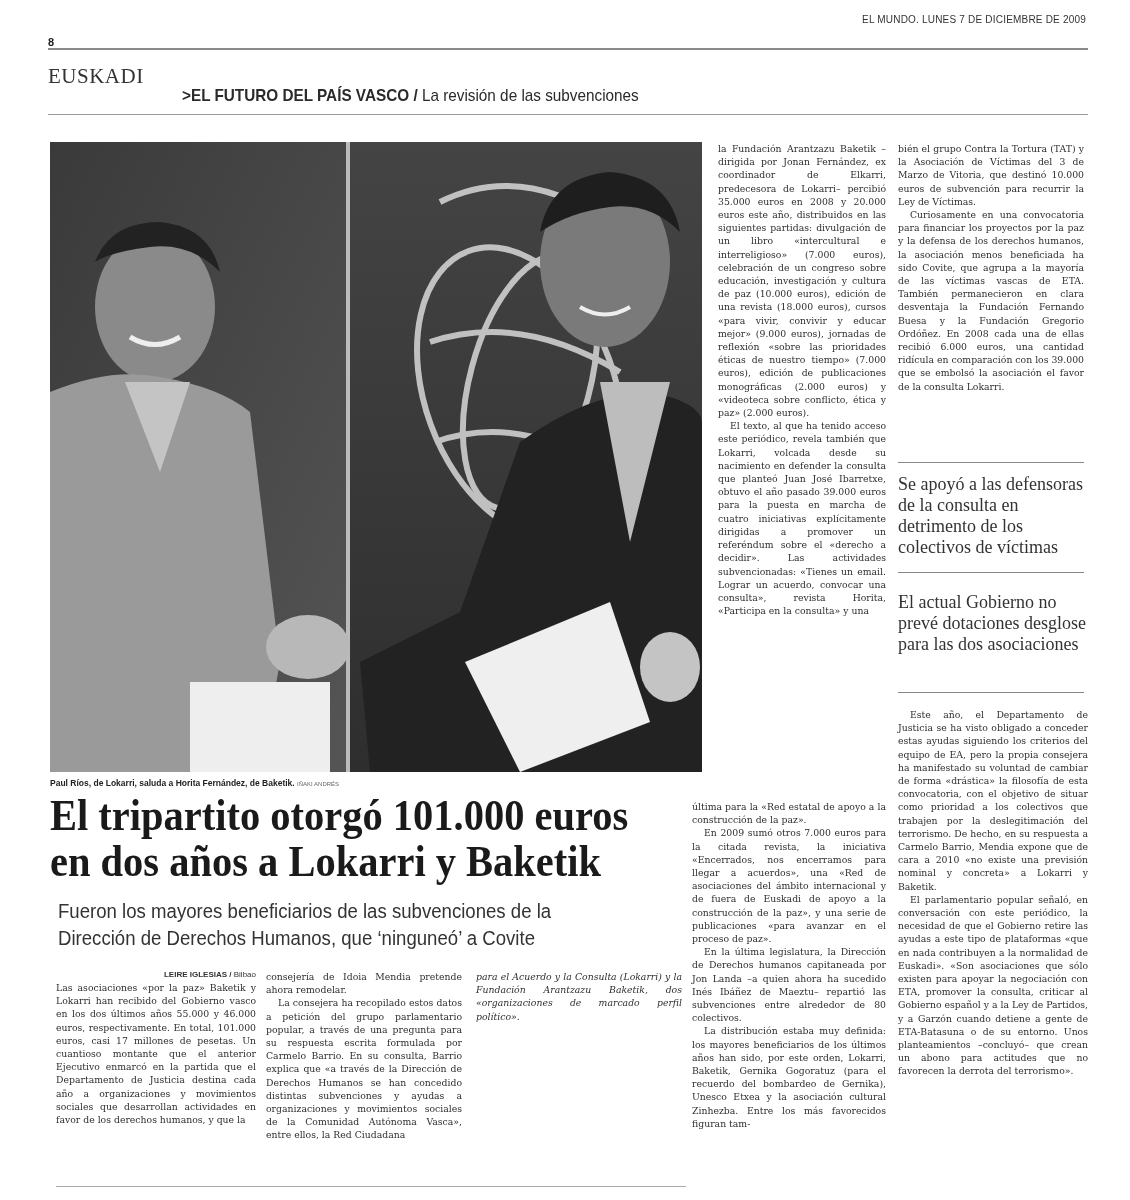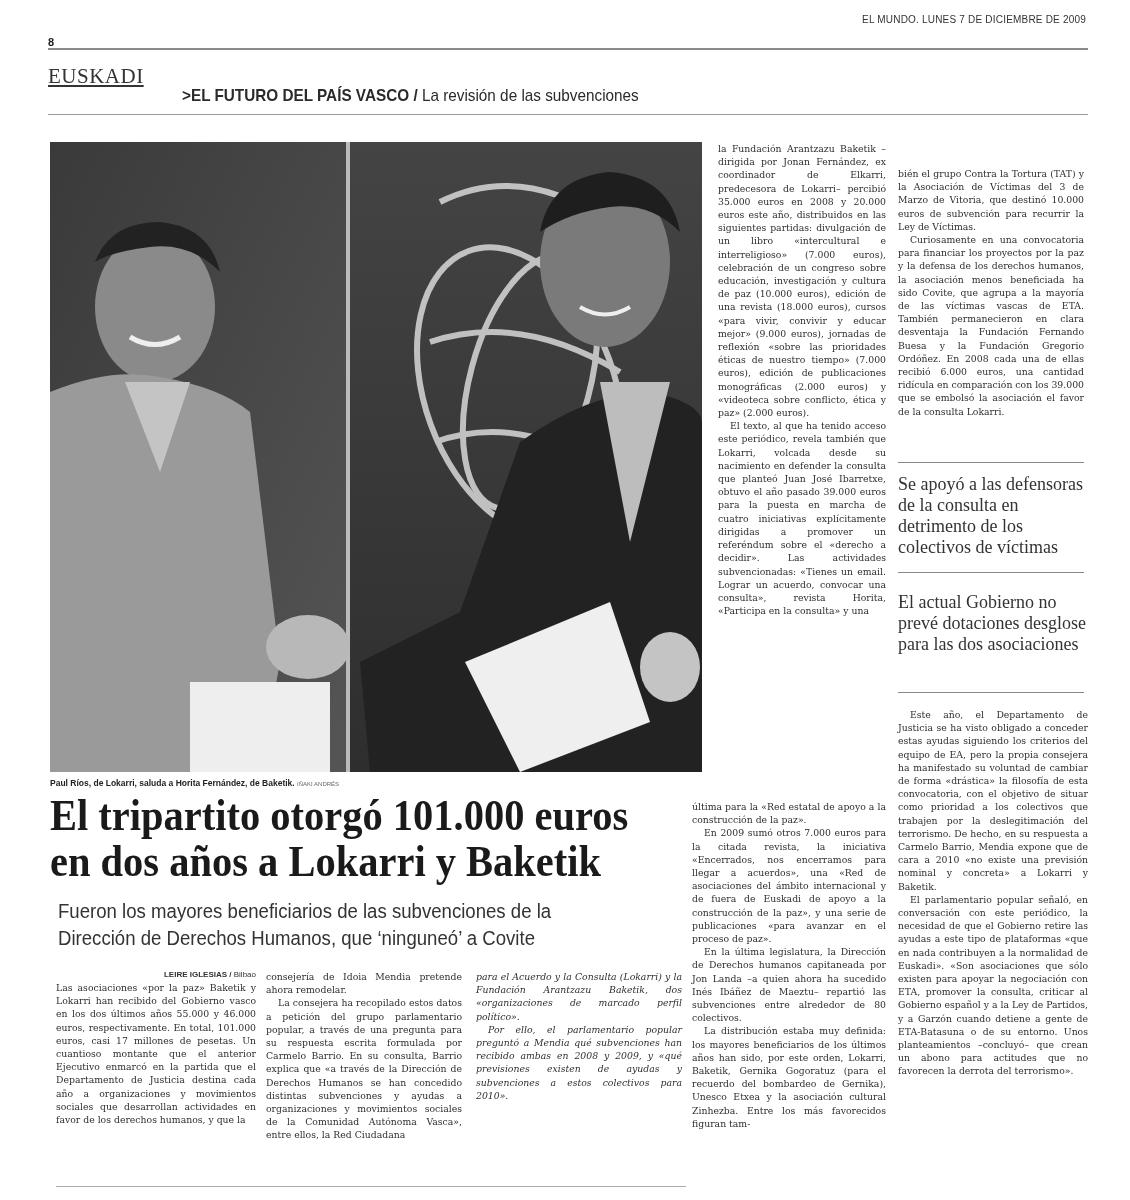--- a/index.html
+++ b/index.html
@@ -1,21 +1,21 @@
 <!DOCTYPE html>
 <html><head>
 <meta charset="utf-8">
 <style>
   html, body { margin:0; padding:0; background:#ffffff; }
   body { width:1130px; height:1200px; position:relative; overflow:hidden; color:#2a2a2a; font-family:"DejaVu Serif", serif; }
   .abs { position:absolute; }
   .page-num { left:48px; top:36px; font:bold 11px "Liberation Sans", sans-serif; color:#222; }
   .masthead-date { right:44px; top:14px; font:10px "Liberation Sans", sans-serif; color:#333; letter-spacing:0.2px; }
   .rule { background:#8a8a8a; height:2px; }
-  .section { left:48px; top:64px; font:21px "Liberation Serif", serif; color:#333; letter-spacing:0.5px;text-decoration:underline; }
+  .section { left:48px; top:64px; font:21px "Liberation Serif", serif; color:#333; letter-spacing:0.5px; }
   .kicker { left:182px; top:86px; font:bold 17px "Liberation Sans", sans-serif; color:#2a2a2a; transform:scaleX(0.9); transform-origin:left top; white-space:nowrap; }
   .kicker .light { font-weight:normal; }
   .photo { left:50px; top:142px; width:652px; height:630px; background:#4a4a4a; overflow:hidden; }
   .caption { left:50px; top:778px; font:bold 8.5px "Liberation Sans", sans-serif; color:#222; white-space:nowrap; }
   .caption .credit { font-weight:normal; font-size:6px; color:#666; }
   .headline { left:50px; top:793px; width:640px; font:bold 44px "Liberation Serif", serif; line-height:46px; color:#1a1a1a; transform:scaleX(0.92); transform-origin:left top; white-space:nowrap; }
   .subhead { left:58px; top:898px; width:640px; font:20px "Liberation Sans", sans-serif; line-height:27px; color:#333; transform:scaleX(0.93); transform-origin:left top; white-space:nowrap; }
   .col { font:9.3px "DejaVu Serif", serif; line-height:13.2px; color:#2e2e2e; text-align:justify; hyphens:auto; }
   .col p { margin:0; text-indent:12px; }
   .col p.noindent { text-indent:0; }
@@ -97,36 +97,35 @@
   <p class="noindent">Las asociaciones «por la paz» Baketik y Lokarri han recibido del Gobierno vasco en los dos últimos años 55.000 y 46.000 euros, respectivamente. En total, 101.000 euros, casi 17 millones de pesetas. Un cuantioso montante que el anterior Ejecutivo enmarcó en la partida que el Departamento de Justicia destina cada año a organizaciones y movimientos sociales que desarrollan actividades en favor de los derechos humanos, y que la</p>
 </div>
 
 <div class="abs col" style="left:266px; top:970px; width:196px;">
   <p class="noindent">consejería de Idoia Mendia pretende ahora remodelar.</p>
   <p>La consejera ha recopilado estos datos a petición del grupo parlamentario popular, a través de una pregunta para su respuesta escrita formulada por Carmelo Barrio. En su consulta, Barrio explica que «a través de la Dirección de Derechos Humanos se han concedido distintas subvenciones y ayudas a organizaciones y movimientos sociales de la Comunidad Autónoma Vasca», entre ellos, la Red Ciudadana</p>
 </div>
 
 <div class="abs col" style="left:476px; top:970px; width:206px;font-style:italic;">
   <p class="noindent">para el Acuerdo y la Consulta (Lokarri) y la Fundación Arantzazu Baketik, dos «organizaciones de marcado perfil político».</p>
-  <p>Por ello, el parlamentario popular preguntó a Mendia qué subvenciones han recibido ambas en 2008 y 2009, y «qué previsiones existen de ayudas y subvenciones a estos colectivos para 2010».</p>
 </div>
 <div class="abs rule" style="left:56px; top:1186px; width:630px; height:1px; background:#aaa;"></div>
 
 <div class="abs col" style="left:718px; top:142px; width:168px;">
   <p class="noindent">la Fundación Arantzazu Baketik –dirigida por Jonan Fernández, ex coordinador de Elkarri, predecesora de Lokarri– percibió 35.000 euros en 2008 y 20.000 euros este año, distribuidos en las siguientes partidas: divulgación de un libro «intercultural e interreligioso» (7.000 euros), celebración de un congreso sobre educación, investigación y cultura de paz (10.000 euros), edición de una revista (18.000 euros), cursos «para vivir, convivir y educar mejor» (9.000 euros), jornadas de reflexión «sobre las prioridades éticas de nuestro tiempo» (7.000 euros), edición de publicaciones monográficas (2.000 euros) y «videoteca sobre conflicto, ética y paz» (2.000 euros).</p>
   <p>El texto, al que ha tenido acceso este periódico, revela también que Lokarri, volcada desde su nacimiento en defender la consulta que planteó Juan José Ibarretxe, obtuvo el año pasado 39.000 euros para la puesta en marcha de cuatro iniciativas explícitamente dirigidas a promover un referéndum sobre el «derecho a decidir». Las actividades subvencionadas: «Tienes un email. Lograr un acuerdo, convocar una consulta», revista Horita, «Participa en la consulta» y una</p>
 </div>
 <div class="abs col" style="left:692px; top:800px; width:194px;">
   <p class="noindent">última para la «Red estatal de apoyo a la construcción de la paz».</p>
   <p>En 2009 sumó otros 7.000 euros para la citada revista, la iniciativa «Encerrados, nos encerramos para llegar a acuerdos», una «Red de asociaciones del ámbito internacional y de fuera de Euskadi de apoyo a la construcción de la paz», y una serie de publicaciones «para avanzar en el proceso de paz».</p>
   <p>En la última legislatura, la Dirección de Derechos humanos capitaneada por Jon Landa –a quien ahora ha sucedido Inés Ibáñez de Maeztu– repartió las subvenciones entre alrededor de 80 colectivos.</p>
   <p>La distribución estaba muy definida: los mayores beneficiarios de los últimos años han sido, por este orden, Lokarri, Baketik, Gernika Gogoratuz (para el recuerdo del bombardeo de Gernika), Unesco Etxea y la asociación cultural Zinhezba. Entre los más favorecidos figuran tam-</p>
 </div>
 
-<div class="abs col" style="left:898px; top:142px; width:186px;margin-top:25px;">
+<div class="abs col" style="left:898px; top:142px; width:186px;">
   <p class="noindent">bién el grupo Contra la Tortura (TAT) y la Asociación de Víctimas del 3 de Marzo de Vitoria, que destinó 10.000 euros de subvención para recurrir la Ley de Víctimas.</p>
   <p>Curiosamente en una convocatoria para financiar los proyectos por la paz y la defensa de los derechos humanos, la asociación menos beneficiada ha sido Covite, que agrupa a la mayoría de las víctimas vascas de ETA. También permanecieron en clara desventaja la Fundación Fernando Buesa y la Fundación Gregorio Ordóñez. En 2008 cada una de ellas recibió 6.000 euros, una cantidad ridícula en comparación con los 39.000 que se embolsó la asociación el favor de la consulta Lokarri.</p>
 </div>
 <div class="abs rule" style="left:898px; top:462px; width:186px; height:1px; background:#888;"></div>
 <div class="abs pull" style="left:898px; top:474px; width:190px;">Se apoyó a las defensoras de la consulta en detrimento de los colectivos de víctimas</div>
 <div class="abs rule" style="left:898px; top:572px; width:186px; height:1px; background:#888;"></div>
 <div class="abs pull" style="left:898px; top:592px; width:190px;">El actual Gobierno no prevé dotaciones desglose para las dos asociaciones</div>
 <div class="abs rule" style="left:898px; top:692px; width:186px; height:1px; background:#888;"></div>
 <div class="abs col" style="left:898px; top:708px; width:190px;">
   <p>Este año, el Departamento de Justicia se ha visto obligado a conceder estas ayudas siguiendo los criterios del equipo de EA, pero la propia consejera ha manifestado su voluntad de cambiar de forma «drástica» la filosofía de esta convocatoria, con el objetivo de situar como prioridad a los colectivos que trabajen por la deslegitimación del terrorismo. De hecho, en su respuesta a Carmelo Barrio, Mendia expone que de cara a 2010 «no existe una previsión nominal y concreta» a Lokarri y Baketik.</p>

